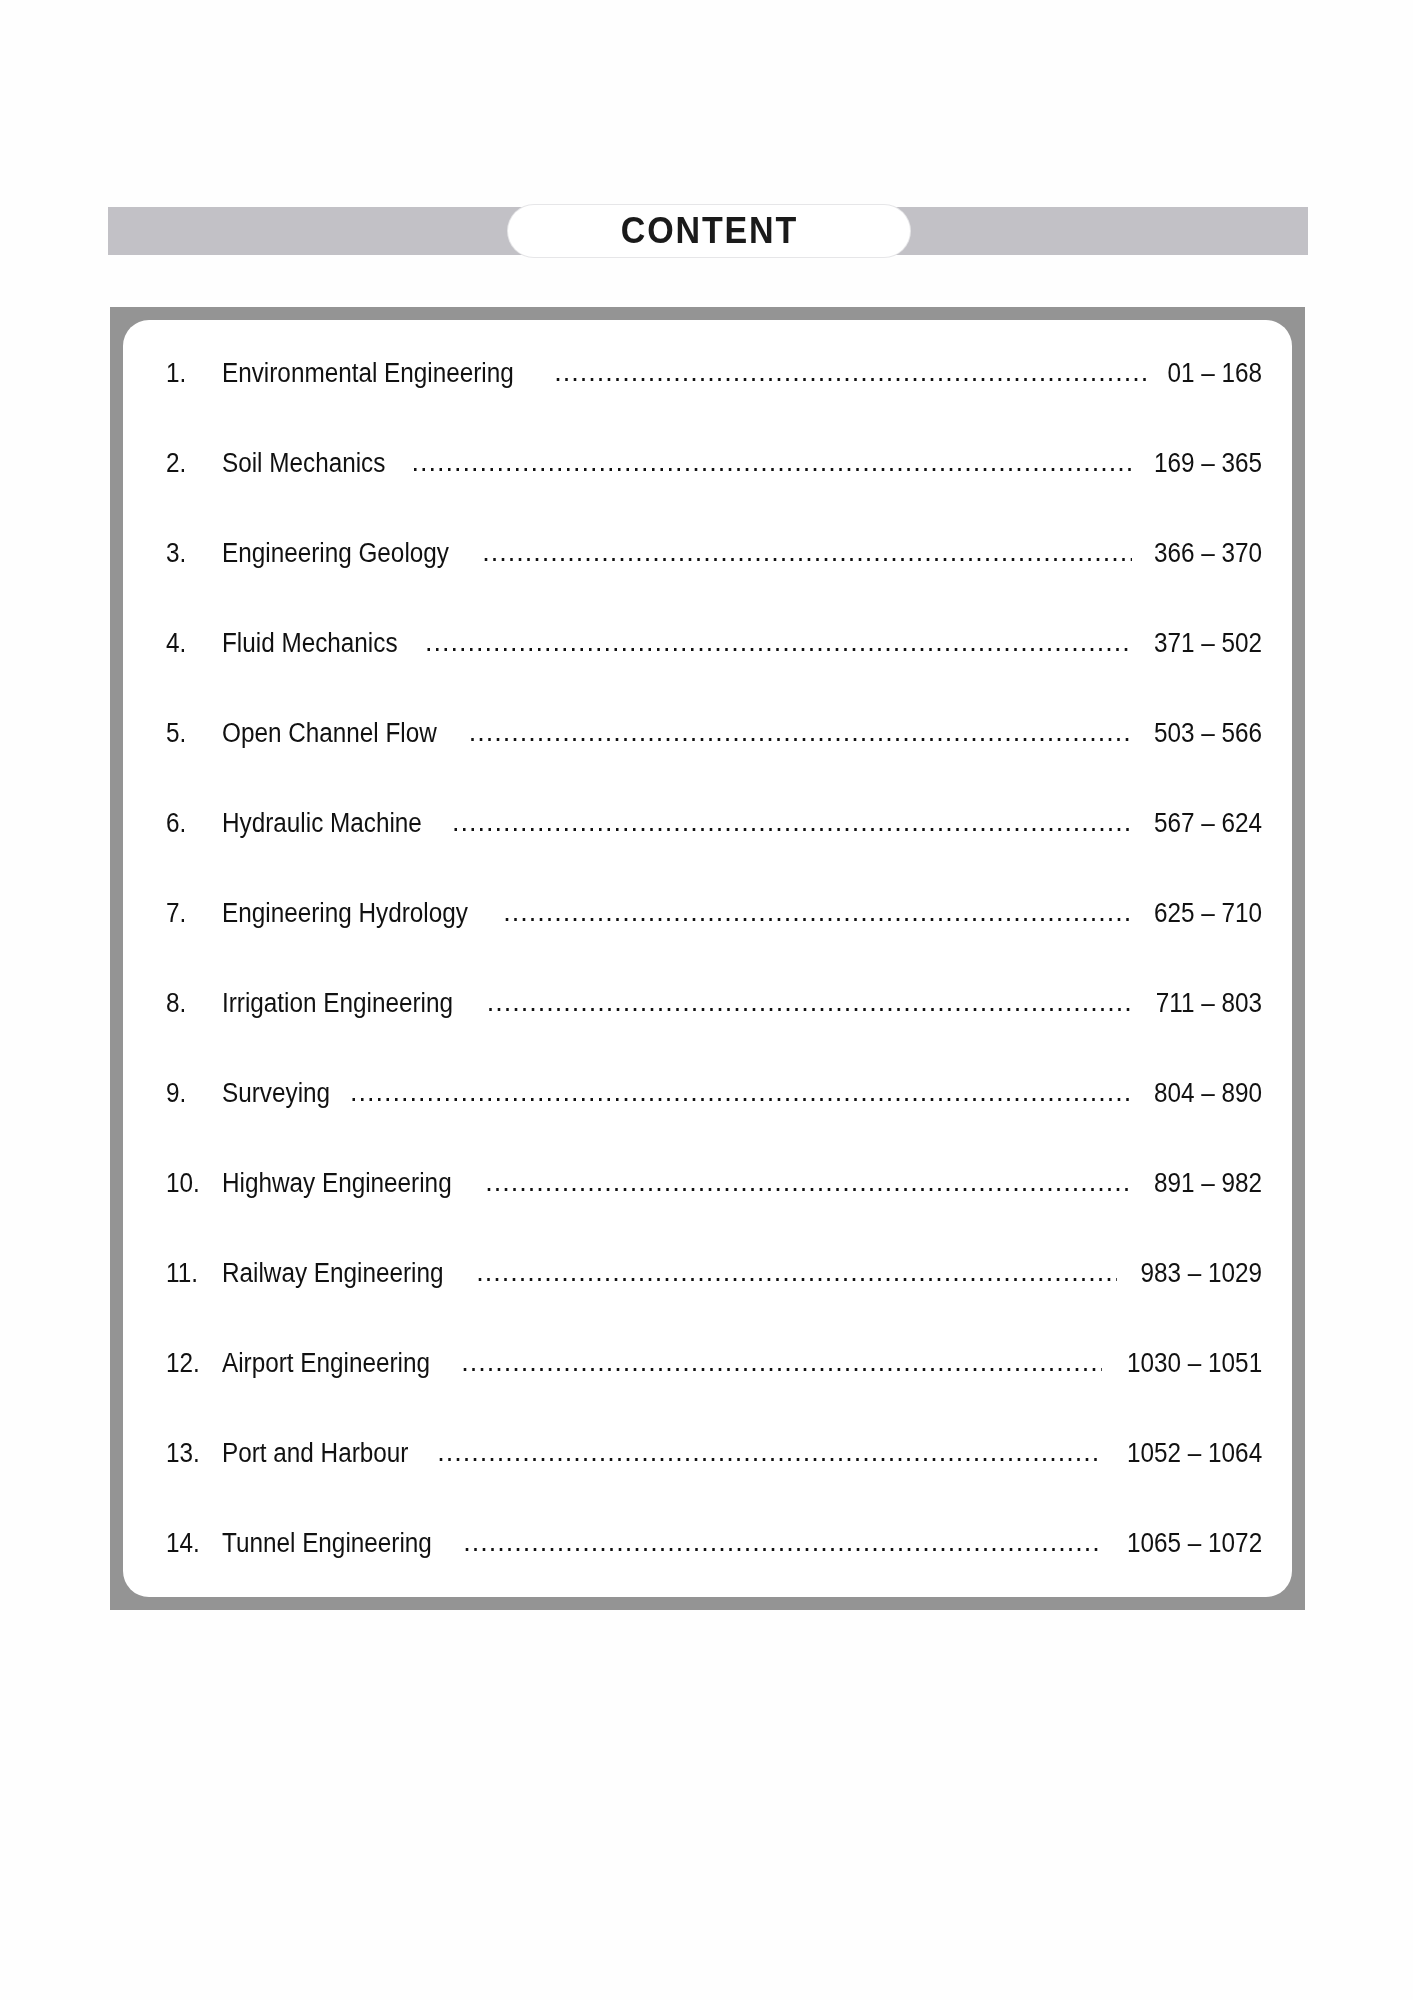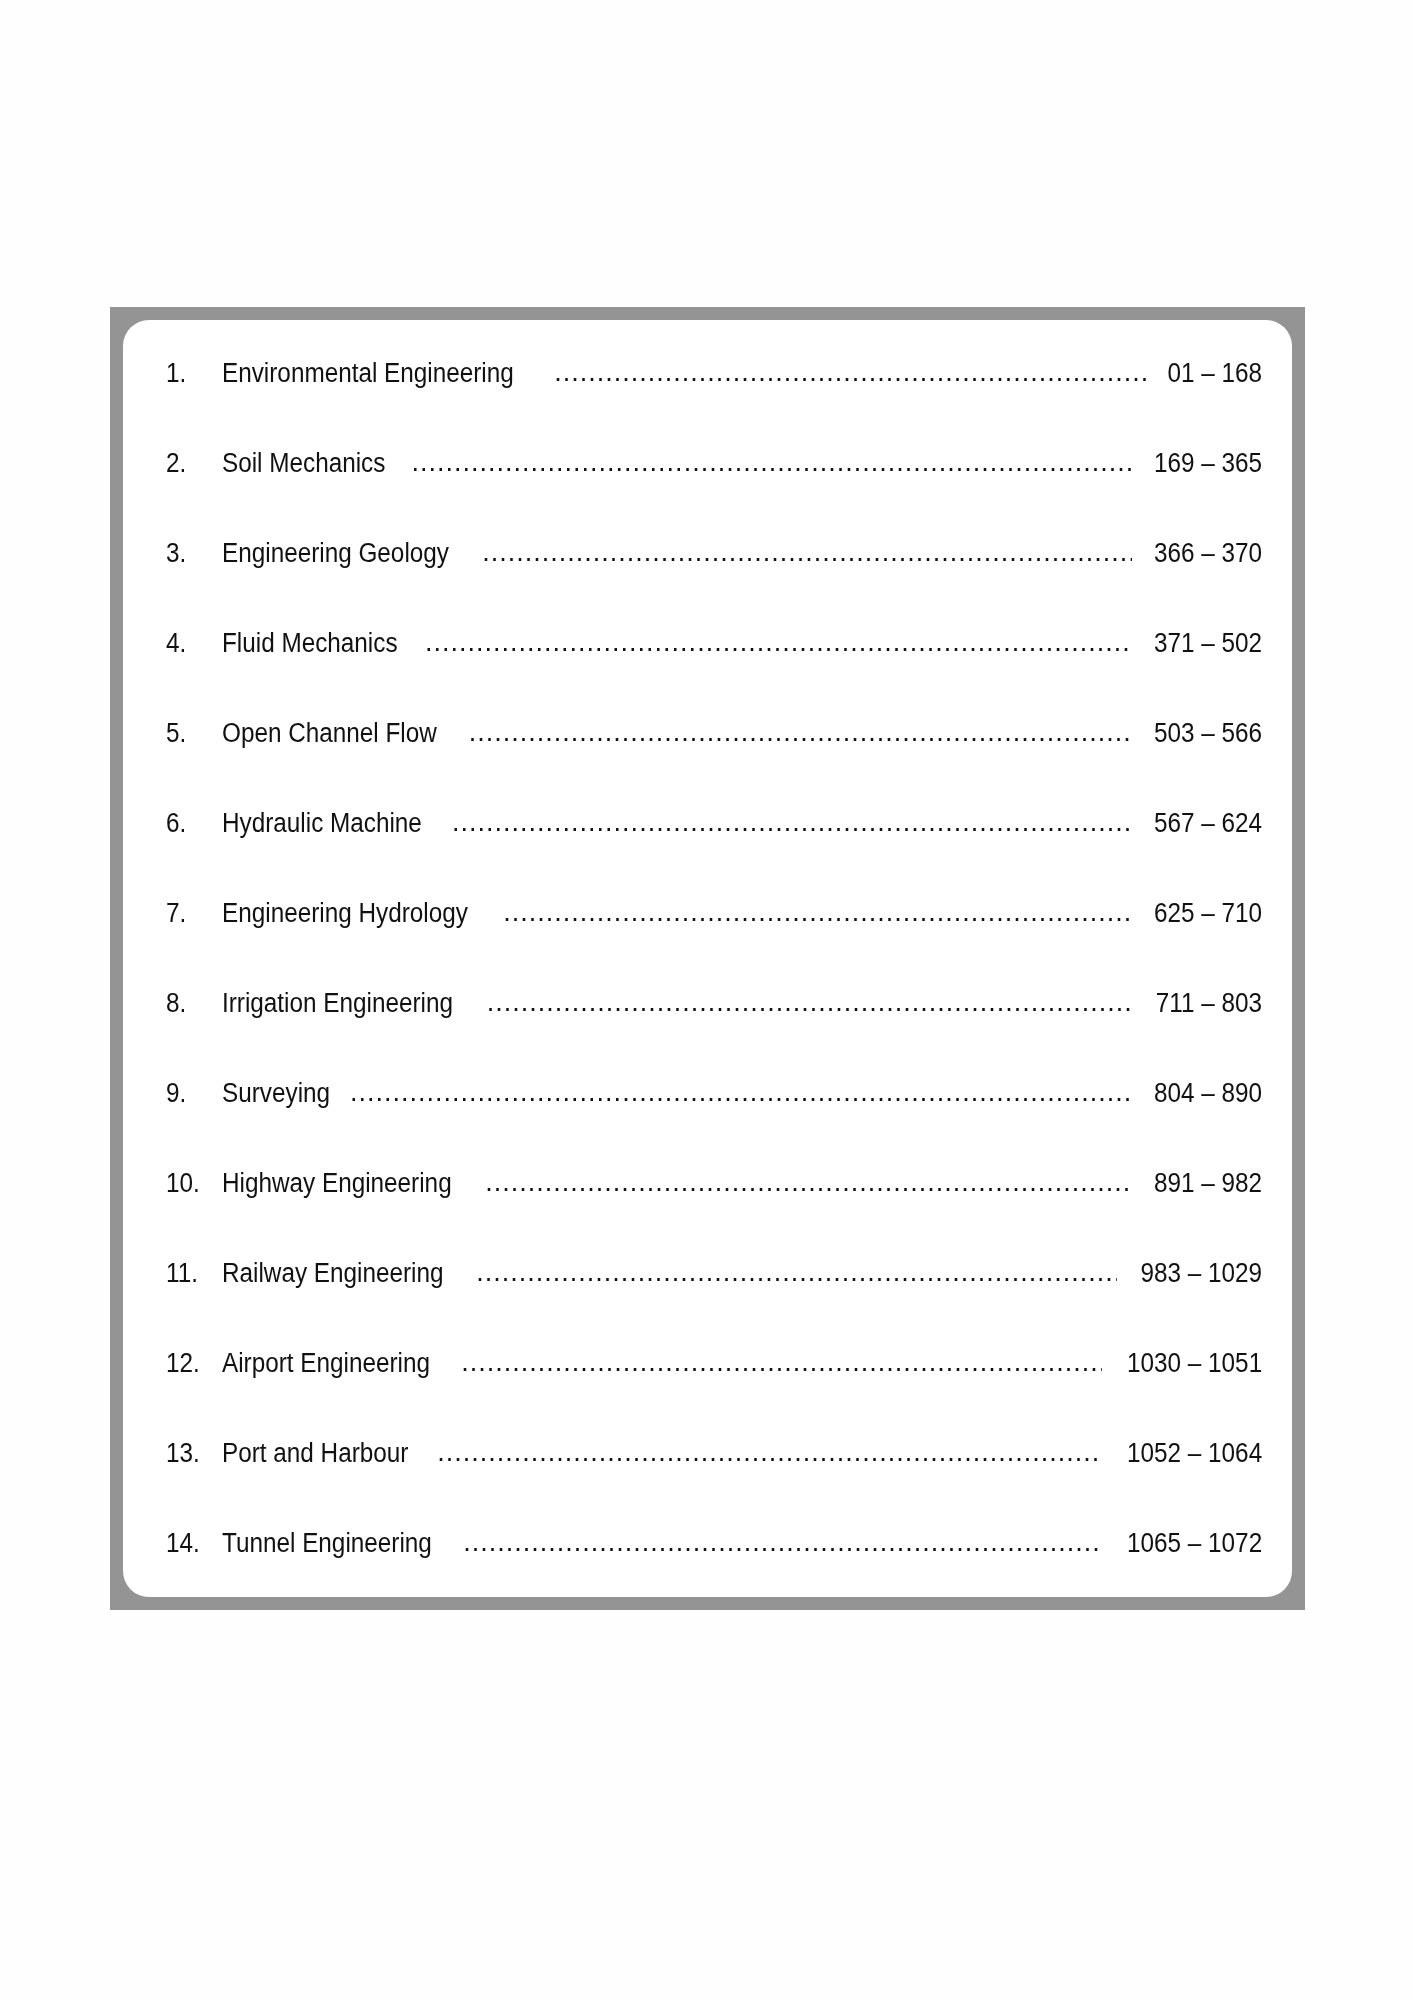--- a/index.html
+++ b/index.html
@@ -136,20 +136,25 @@
     transform-origin: right center;
     color: #111111;
     padding-left: 6px;
   }
 </style>
 </head>
 <body>
 
 <div class="page">
 
+  <div class="header-band">
+    <div class="title-pill">
+      <span class="title-text">CONTENT</span>
+    </div>
+  </div>
 
   <div class="toc-frame">
     <div class="toc-inner">
       <div class="toc-list" id="toc-list">
           <div class="toc-row">
             <span class="toc-num">1.</span>
             <span class="toc-title">Environmental Engineering</span>
             <span class="toc-dots">............................................................................................................................................................................................................</span>
             <span class="toc-pages">01 – 168</span>
           </div>

